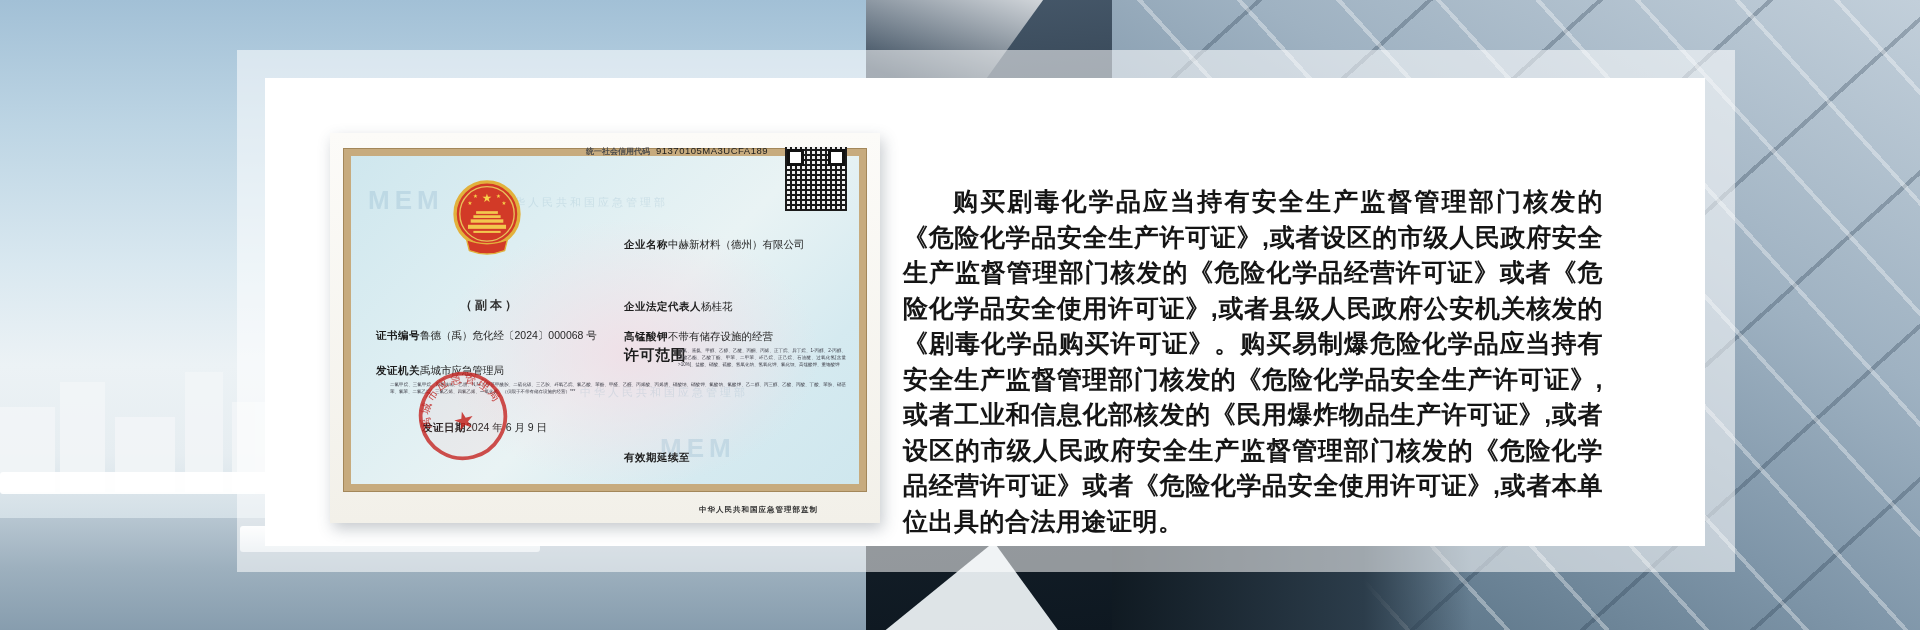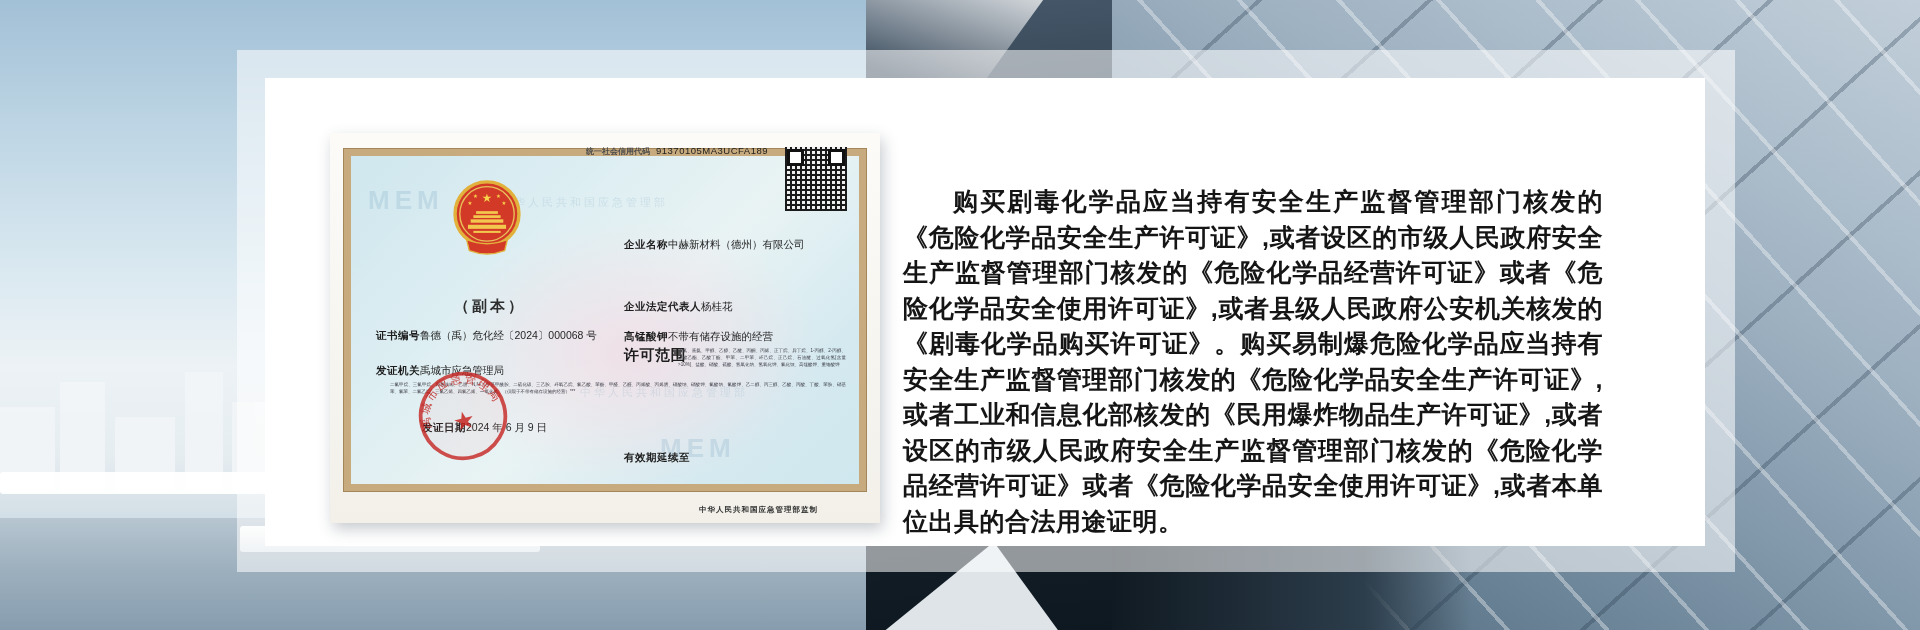--- a/index.html
+++ b/index.html
@@ -66,21 +66,21 @@
     border:3px solid #111;background:#fff;}
   .qr::after{content:"";position:absolute;right:2px;top:2px;width:11px;height:11px;
     border:3px solid #111;background:#fff;}
 
   .emblem{position:absolute;left:123px;top:46px;width:68px;height:82px;}
 
   .cert-title{position:absolute;left:0;top:130px;width:320px;text-align:center;
     font-size:19px;font-weight:bold;color:#c49a4a;letter-spacing:1px;
     text-shadow:.6px .9px .6px rgba(128,92,30,.55);}
   .cert-subtitle{position:absolute;left:0;top:164px;width:320px;text-align:center;
-    font-size:15px;font-weight:bold;color:#2e2e2e;letter-spacing:3px;}
+    font-size:12px;font-weight:bold;color:#2e2e2e;letter-spacing:3px;}
 
   .crow{position:absolute;display:flex;align-items:center;font-size:10.5px;color:#222;}
   .crow .lbl{font-weight:bold;color:#1d1d1d;white-space:nowrap;letter-spacing:.5px;}
   .crow .val{color:#262626;}
   .row-certno{left:46px;top:196px;}
   .row-authority{left:46px;top:231px;}
   .row-issuedate{left:46px;top:288px;margin-left:46px;}
   .row-company{left:294px;top:105px;}
   .row-address{left:294px;top:133px;}
   .row-address .val{font-size:8.5px;line-height:11.5px;width:170px;}

